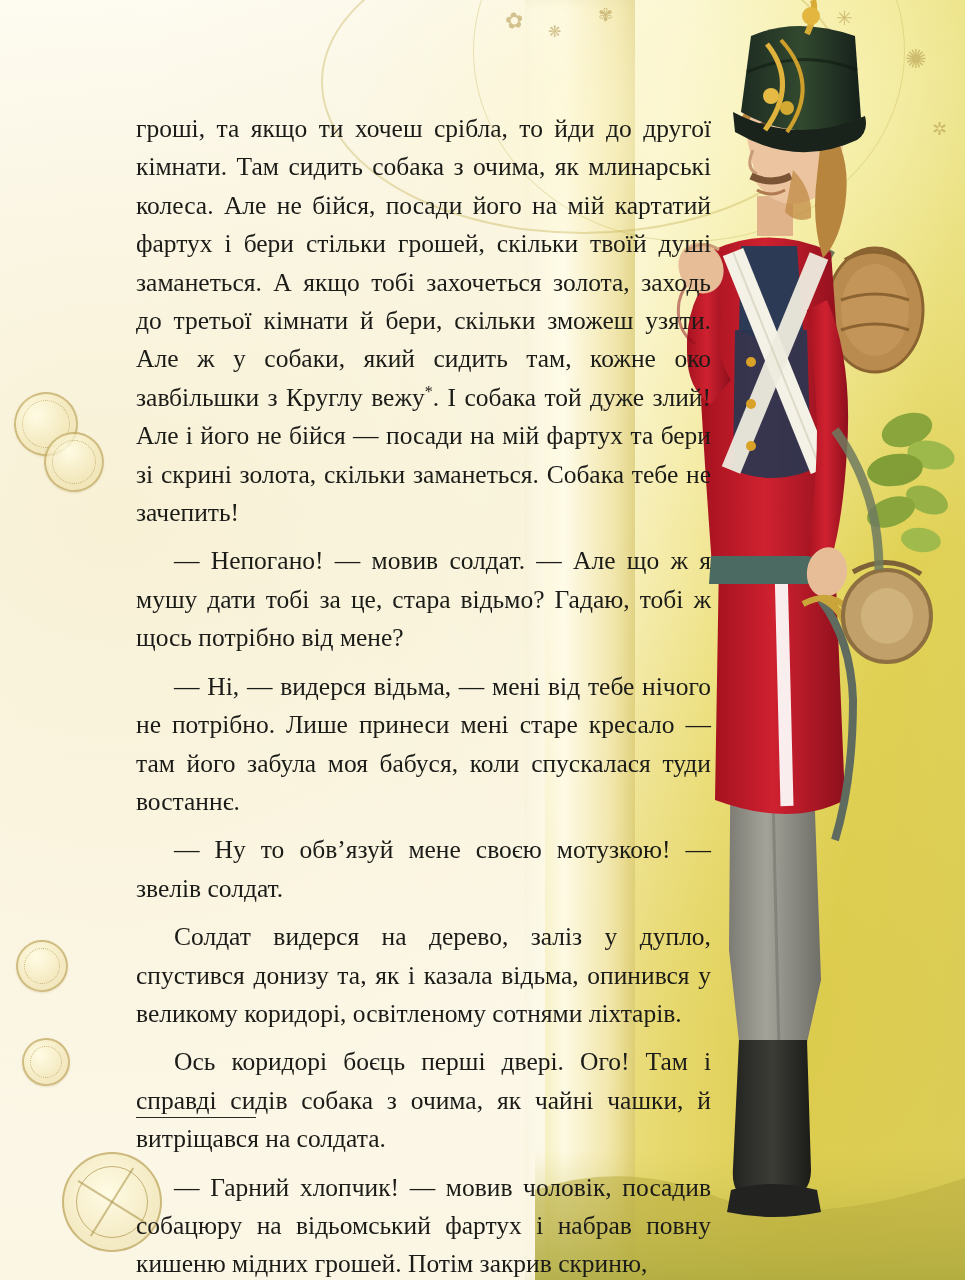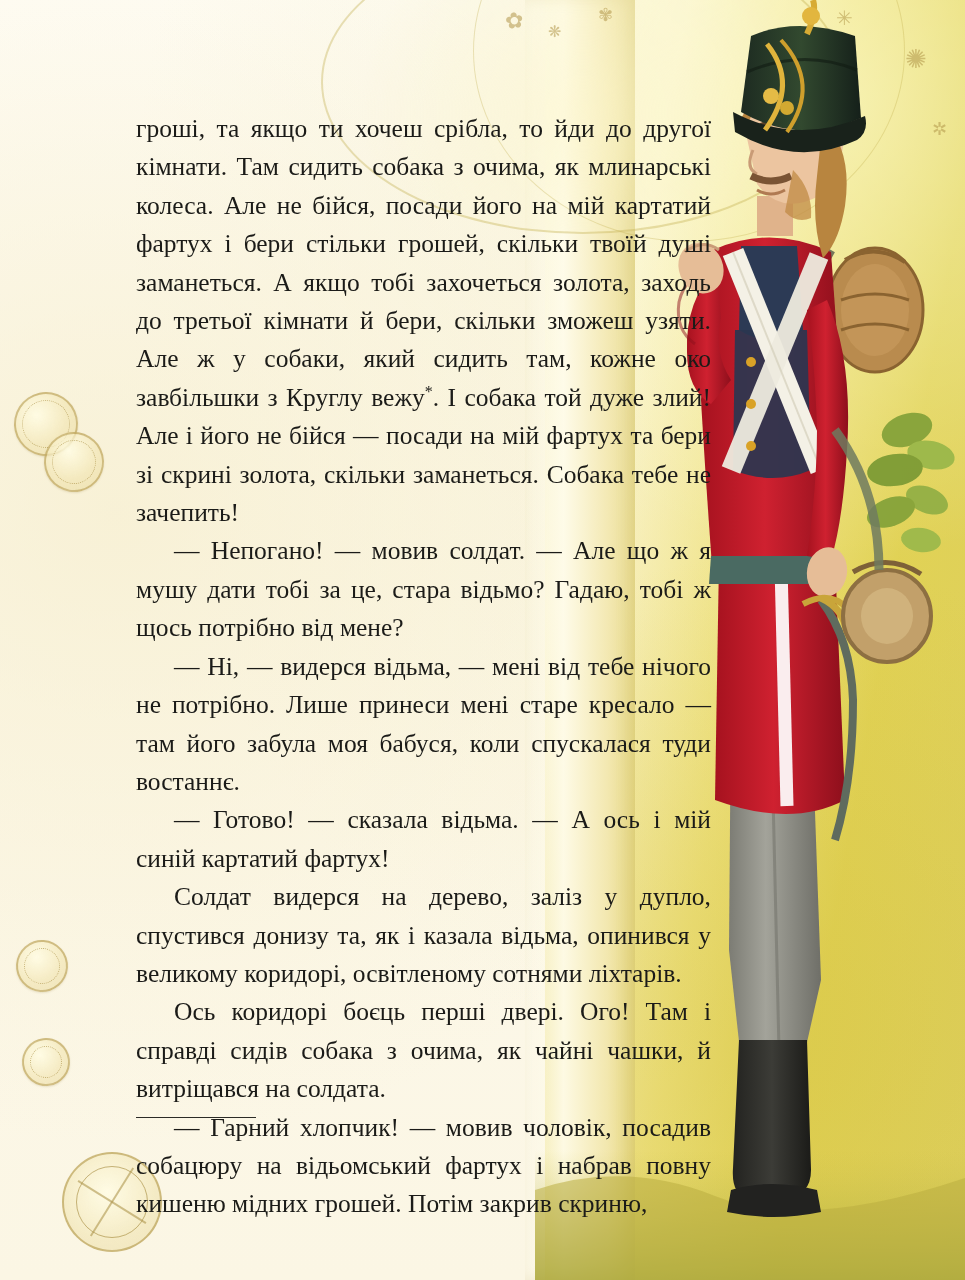--- a/index.html
+++ b/index.html
@@ -162,20 +162,21 @@
     color: #1b1b18;
     text-align: justify;
     text-justify: inter-word;
     hyphens: manual;
   }
   .body-text p {
     margin: 0;
   }
   .body-text p.indent {
     text-indent: 38px;
+    margin-top: 10px;
   }
   .fn-marker {
     font-size: 16px;
     vertical-align: super;
     line-height: 0;
   }
   .footnote-rule {
     position: absolute;
     left: 136px;
     top: 1117px;
@@ -339,21 +340,21 @@
       <path d="M272 34 q10 -22 6 -34" stroke="#d7ab34" stroke-width="6" fill="none"></path>
       <circle cx="276" cy="16" r="9" fill="#e2b63f"></circle>
     </svg>
   </div>
 
   <div class="text-col">
     <div class="body-text">
       <p><span>гроші, та якщо ти хочеш срібла, то йди до другої кімнати. Там сидить собака з очима, як млинарські колеса. Але не бійся, посади його на мій картатий фартух і бери стільки грошей, скільки твоїй душі заманеться. А якщо тобі захочеться золота, заходь до третьої кімнати й бери, скільки зможеш узяти. Але ж у собаки, який сидить там, кожне око завбільшки з Круглу вежу</span><span class="fn-marker">*</span><span>. І собака той дуже злий! Але і його не бійся — посади на мій фартух та бери зі скрині золота, скільки заманеться. Собака тебе не зачепить!</span></p>
       <p class="indent">— Непогано! — мовив солдат. — Але що ж я мушу дати тобі за це, стара відьмо? Гадаю, тобі ж щось потрібно від мене?</p>
       <p class="indent">— Ні, — видерся відьма, — мені від тебе нічого не потрібно. Лише принеси мені старе кресало — там його забула моя бабуся, коли спускалася туди востаннє.</p>
-      <p class="indent">— Готово! — сказала відьма. — А ось і мій синій картатий фартух!</p>
+      <p class="indent">— Ну то обв’язуй мене своєю мотузкою! — звелів солдат.</p>
       <p class="indent">Солдат видерся на дерево, заліз у дупло, спустився донизу та, як і казала відьма, опинився у великому коридорі, освітленому сотнями ліхтарів.</p>
       <p class="indent">Ось коридорі боєць перші двері. Ого! Там і справді сидів собака з очима, як чайні чашки, й витріщався на солдата.</p>
       <p class="indent">— Гарний хлопчик! — мовив чоловік, посадив собацюру на відьомський фартух і набрав повну кишеню мідних грошей. Потім закрив скриню,</p>
     </div>
   </div>
 
   <div class="footnote-rule"></div>
 
 </div>
 

